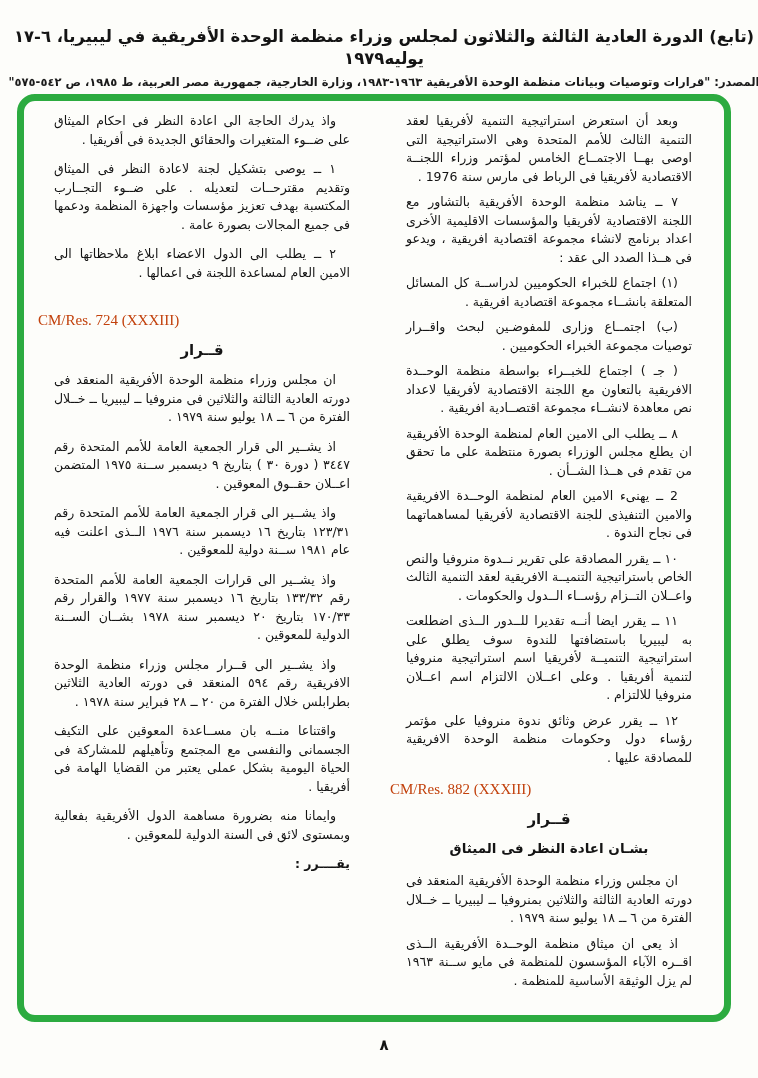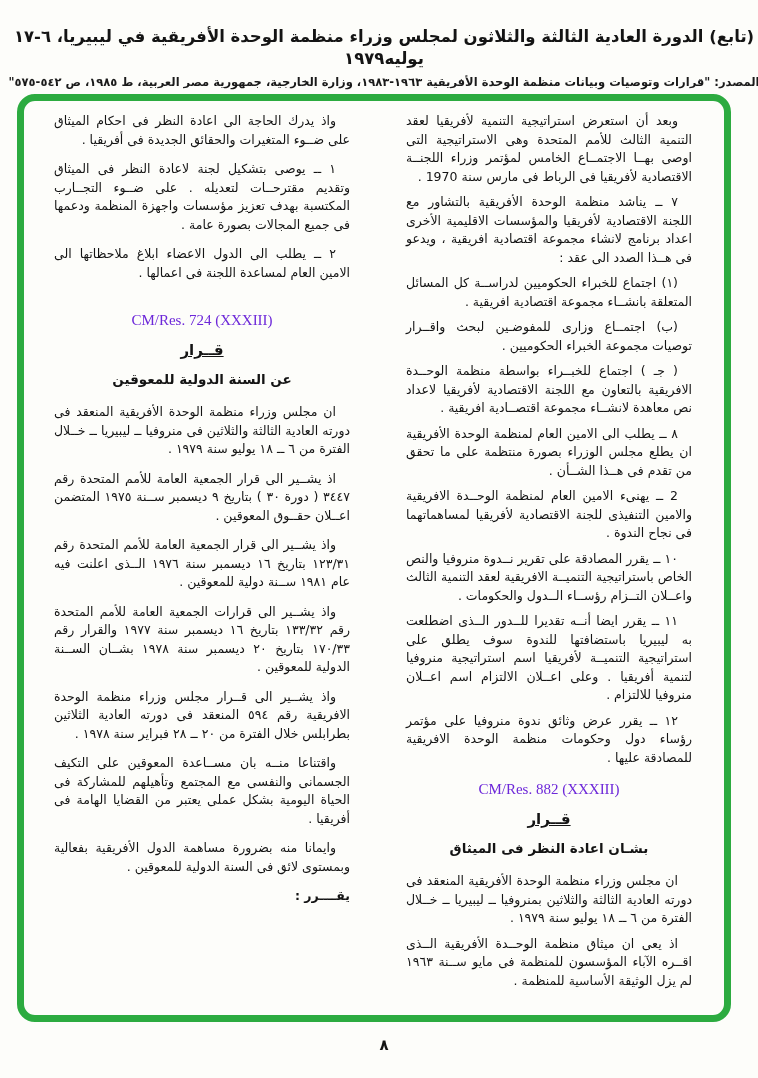--- a/index.html
+++ b/index.html
@@ -26,29 +26,28 @@
   }
   .col{min-width:0;}
   .col-r{width:318px;flex:0 0 318px;}
   .col-l{flex:1;}
   .col p{
     margin:0 16px 7px;font-size:12.5px;line-height:18.5px;
     text-align:justify;text-indent:14px;
   }
   .col-l p{margin-bottom:11px;}
   .res-label{
-    direction:ltr;text-align:center;
+    direction:ltr;text-align:left;
     font-family:"Liberation Serif", serif;
-    font-size:15px;color:#6d28d9;margin:14px 0 8px;
+    font-size:15px;color:#c2410c;margin:14px 0 8px;
   }
   .col-l .res-label{margin-top:30px;}
   .res-title{
     text-align:center;font-weight:bold;font-size:15px;
     margin:12px 0 12px;
-    text-decoration:underline;
   }
   .res-subtitle{
     text-align:center;font-weight:bold;font-size:13.5px;
     margin:0 0 16px;
   }
   .decides{font-weight:bold;text-indent:0 !important;}
   .bold{font-weight:bold;}
   .page-number{
     position:absolute;left:0;right:0;top:1036px;text-align:center;
     font-size:15px;font-weight:bold;
@@ -61,21 +60,21 @@
 
   <div class="hdr">
     <div class="hdr-title">(تابع) الدورة العادية الثالثة والثلاثون لمجلس وزراء منظمة الوحدة الأفريقية في ليبيريا، ٦-١٧ يوليه١٩٧٩</div>
     <div class="hdr-source">المصدر: "قرارات وتوصيات وبيانات منظمة الوحدة الأفريقية ١٩٦٣-١٩٨٣، وزارة الخارجية، جمهورية مصر العربية، ط ١٩٨٥، ص ٥٤٢-٥٧٥"</div>
   </div>
 
   <div class="frame" style="border-color: rgb(44, 171, 64);">
     <div class="cols">
 
       <div class="col col-r">
-        <p>وبعد أن استعرض استراتيجية التنمية لأفريقيا لعقد التنمية الثالث للأمم المتحدة وهى الاستراتيجية التى اوصى بهــا الاجتمــاع الخامس لمؤتمر وزراء اللجنــة الاقتصادية لأفريقيا فى الرباط فى مارس سنة 1970 .</p>
+        <p>وبعد أن استعرض استراتيجية التنمية لأفريقيا لعقد التنمية الثالث للأمم المتحدة وهى الاستراتيجية التى اوصى بهــا الاجتمــاع الخامس لمؤتمر وزراء اللجنــة الاقتصادية لأفريقيا فى الرباط فى مارس سنة 1976 .</p>
         <p>٧ ــ يناشد منظمة الوحدة الأفريقية بالتشاور مع اللجنة الاقتصادية لأفريقيا والمؤسسات الاقليمية الأخرى اعداد برنامج لانشاء مجموعة اقتصادية افريقية ، ويدعو فى هــذا الصدد الى عقد :</p>
         <p>(١) اجتماع للخبراء الحكوميين لدراســة كل المسائل المتعلقة بانشــاء مجموعة اقتصادية افريقية .</p>
         <p>(ب) اجتمــاع وزارى للمفوضـين لبحث واقــرار توصيات مجموعة الخبراء الحكوميين .</p>
         <p>( جـ ) اجتماع للخبــراء بواسطة منظمة الوحــدة الافريقية بالتعاون مع اللجنة الاقتصادية لأفريقيا لاعداد نص معاهدة لانشــاء مجموعة اقتصــادية افريقية .</p>
         <p>٨ ــ يطلب الى الامين العام لمنظمة الوحدة الأفريقية ان يطلع مجلس الوزراء بصورة منتظمة على ما تحقق من تقدم فى هــذا الشــأن .</p>
         <p>2 ــ يهنىء الامين العام لمنظمة الوحــدة الافريقية والامين التنفيذى للجنة الاقتصادية لأفريقيا لمساهماتهما فى نجاح الندوة .</p>
         <p>١٠ ــ يقرر المصادقة على تقرير نــدوة منروفيا والنص الخاص باستراتيجية التنميــة الافريقية لعقد التنمية الثالث واعــلان التــزام رؤســاء الــدول والحكومات .</p>
         <p>١١ ــ يقرر ايضا أنــه تقديرا للــدور الــذى اضطلعت به ليبيريا باستضافتها للندوة سوف يطلق على استراتيجية التنميــة لأفريقيا اسم استراتيجية منروفيا لتنمية أفريقيا . وعلى اعــلان الالتزام اسم اعــلان منروفيا للالتزام .</p>
         <p>١٢ ــ يقرر عرض وثائق ندوة منروفيا على مؤتمر رؤساء دول وحكومات منظمة الوحدة الافريقية للمصادقة عليها .</p>
         <div class="res-label">CM/Res. 882 (XXXIII)</div>
@@ -84,21 +83,20 @@
         <p>ان مجلس وزراء منظمة الوحدة الأفريقية المنعقد فى دورته العادية الثالثة والثلاثين بمنروفيا ــ ليبيريا ــ خــلال الفترة من ٦ ــ ١٨ يوليو سنة ١٩٧٩ .</p>
         <p>اذ يعى ان ميثاق منظمة الوحــدة الأفريقية الــذى اقــره الآباء المؤسسون للمنظمة فى مايو ســنة ١٩٦٣ لم يزل الوثيقة الأساسية للمنظمة .</p>
       </div>
 
       <div class="col col-l">
         <p>واذ يدرك الحاجة الى اعادة النظر فى احكام الميثاق على ضــوء المتغيرات والحقائق الجديدة فى أفريقيا .</p>
         <p>١ ــ يوصى بتشكيل لجنة لاعادة النظر فى الميثاق وتقديم مقترحــات لتعديله . على ضــوء التجــارب المكتسبة بهدف تعزيز مؤسسات واجهزة المنظمة ودعمها فى جميع المجالات بصورة عامة .</p>
         <p>٢ ــ يطلب الى الدول الاعضاء ابلاغ ملاحظاتها الى الامين العام لمساعدة اللجنة فى اعمالها .</p>
         <div class="res-label">CM/Res. 724 (XXXIII)</div>
         <div class="res-title">قــرار</div>
-        <div class="res-subtitle">عن السنة الدولية للمعوقين</div>
         <p>ان مجلس وزراء منظمة الوحدة الأفريقية المنعقد فى دورته العادية الثالثة والثلاثين فى منروفيا ــ ليبيريا ــ خــلال الفترة من ٦ ــ ١٨ يوليو سنة ١٩٧٩ .</p>
         <p>اذ يشــير الى قرار الجمعية العامة للأمم المتحدة رقم ٣٤٤٧ ( دورة ٣٠ ) بتاريخ ٩ ديسمبر ســنة ١٩٧٥ المتضمن اعــلان حقــوق المعوقين .</p>
         <p>واذ يشــير الى قرار الجمعية العامة للأمم المتحدة رقم ١٢٣/٣١ بتاريخ ١٦ ديسمبر سنة ١٩٧٦ الــذى اعلنت فيه عام ١٩٨١ ســنة دولية للمعوقين .</p>
         <p>واذ يشــير الى قرارات الجمعية العامة للأمم المتحدة رقم ١٣٣/٣٢ بتاريخ ١٦ ديسمبر سنة ١٩٧٧ والقرار رقم ١٧٠/٣٣ بتاريخ ٢٠ ديسمبر سنة ١٩٧٨ بشــان الســنة الدولية للمعوقين .</p>
         <p>واذ يشــير الى قــرار مجلس وزراء منظمة الوحدة الافريقية رقم ٥٩٤ المنعقد فى دورته العادية الثلاثين بطرابلس خلال الفترة من ٢٠ ــ ٢٨ فبراير سنة ١٩٧٨ .</p>
         <p>واقتناعا منــه بان مســاعدة المعوقين على التكيف الجسمانى والنفسى مع المجتمع وتأهيلهم للمشاركة فى الحياة اليومية بشكل عملى يعتبر من القضايا الهامة فى أفريقيا .</p>
         <p>وايمانا منه بضرورة مساهمة الدول الأفريقية بفعالية وبمستوى لائق فى السنة الدولية للمعوقين .</p>
         <p class="decides">يقــــرر :</p>
       </div>
 

